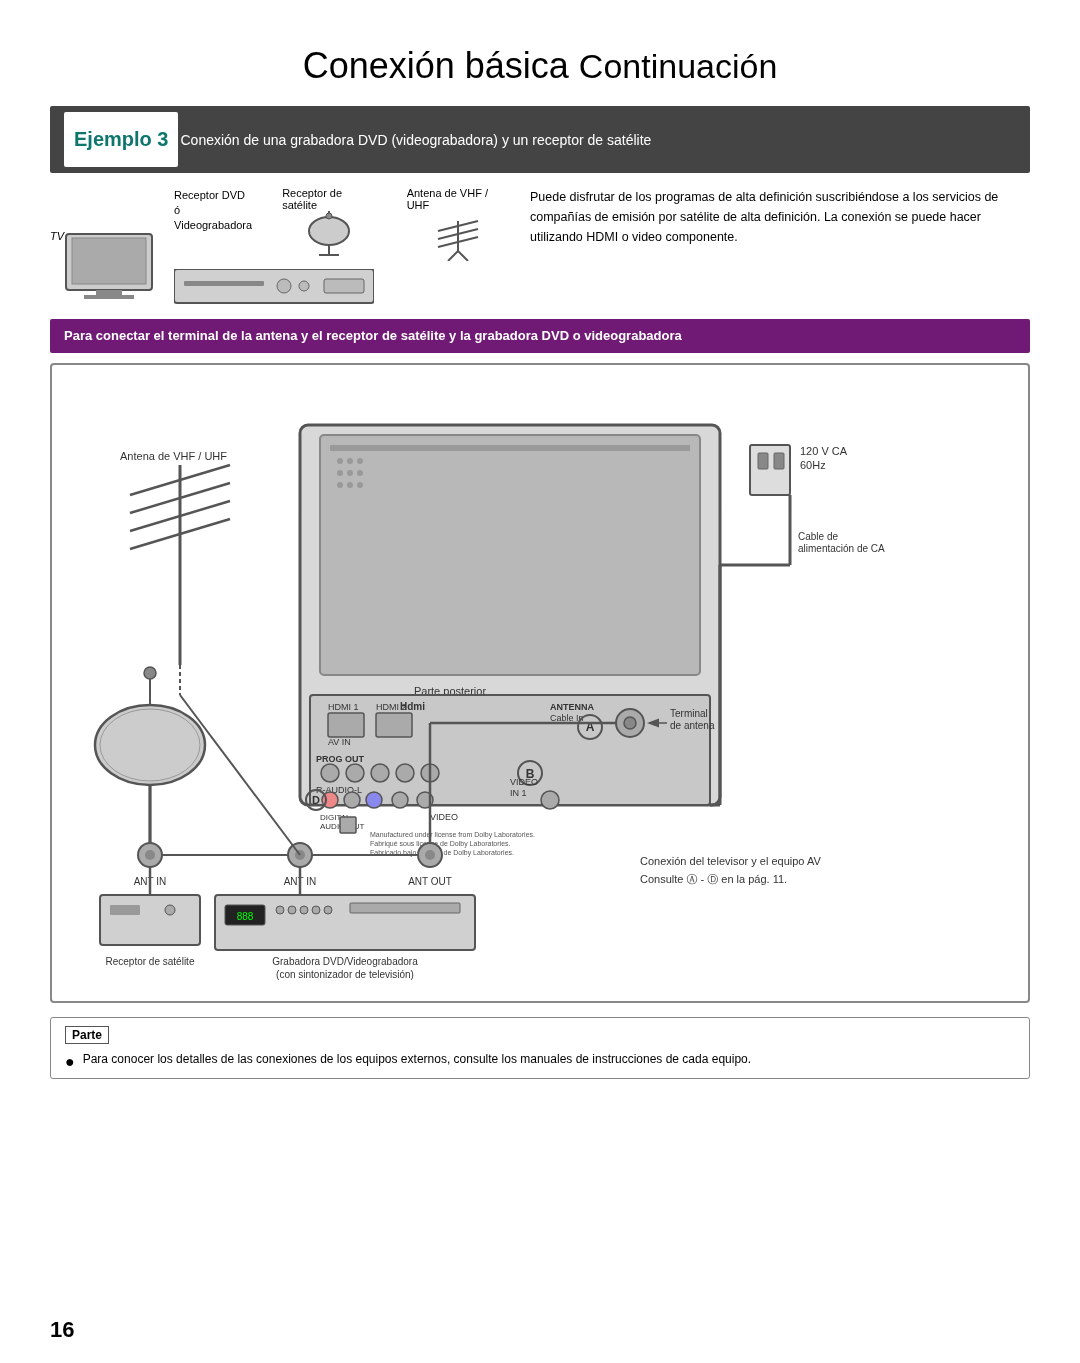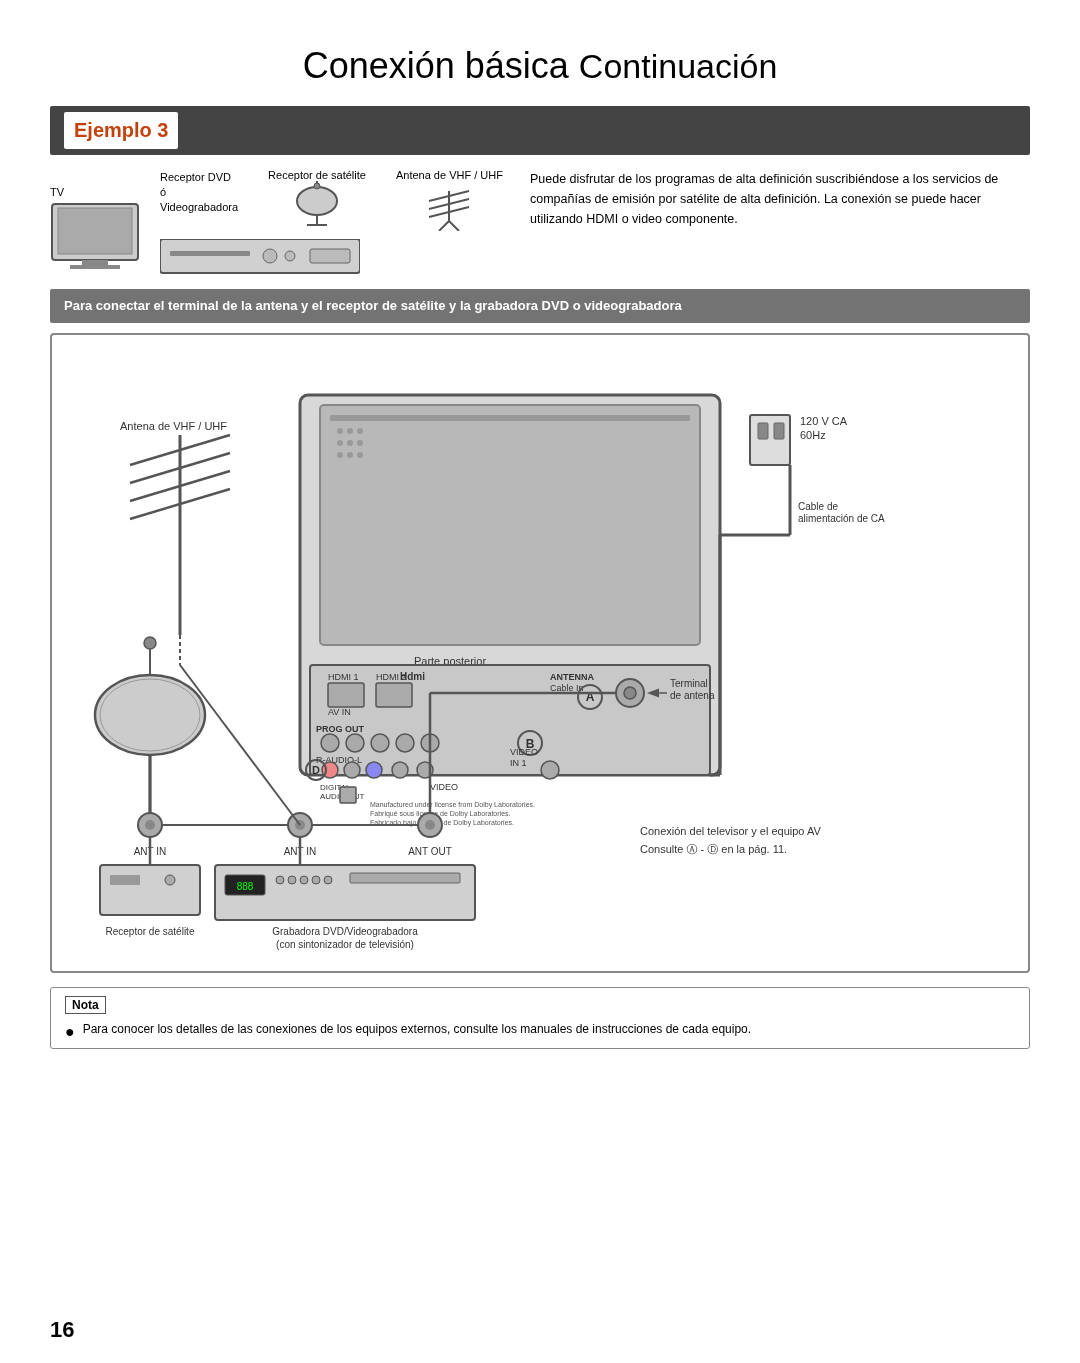--- a/index.html
+++ b/index.html
@@ -34,22 +34,22 @@
       align-items: center;
       padding: 6px 14px;
       margin-bottom: 14px;
       border-radius: 2px;
     }
     .ejemplo-label {
       font-size: 20px;
       font-weight: bold;
       margin-right: 2px;
       background: #fff;
-      color: #c2410c;
-      padding: 7px 10px;
+      color: #0f766e;
+      padding: 16px 10px;
       border-radius: 2px;
     }
     .ejemplo-desc {
       font-size: 14px;
       color: #fff;
     }
 
     .top-section {
       display: flex;
       gap: 20px;
@@ -68,21 +68,21 @@
     }
 
     .device-row {
       display: flex;
       align-items: flex-end;
       gap: 10px;
       position: relative;
     }
 
     .connection-header {
-      background: #737373;
+      background: #701a75;
       color: #fff;
       padding: 8px 14px;
       font-size: 13px;
       font-weight: bold;
       margin-bottom: 10px;
       border-radius: 2px;
       line-height: 1.4;
     }
 
     
@@ -121,27 +121,28 @@
       font-weight: bold;
     }
   </style>
 </head>
 <body>
 
 <h1 class="page-title"><span>Conexión básica </span><span style="font-size:34px;font-weight:normal;">Continuación</span></h1>
 
 <div class="ejemplo-bar">
   <span class="ejemplo-label">Ejemplo 3</span>
+  <span class="ejemplo-desc">Conexión de una grabadora DVD (videograbadora) y un receptor de satélite</span>
 </div>
 
 <div class="top-section">
   <div class="top-left">
     <div class="device-row">
 
-      <div style="display:flex;flex-direction:column;align-items:flex-start;">
+      <div style="display:flex;flex-direction:row;align-items:flex-start;font-style:italic;">
         <span style="font-size:11px;align-self:flex-start;margin-bottom:2px;">TV</span>
 
         <svg width="90" height="75">
           <rect x="2" y="4" width="86" height="56" rx="3" fill="#ccc" stroke="#555" stroke-width="2"></rect>
           <rect x="8" y="8" width="74" height="46" fill="#aaa" stroke="#888" stroke-width="1"></rect>
           <rect x="32" y="60" width="26" height="5" fill="#888"></rect>
           <rect x="20" y="65" width="50" height="4" fill="#888"></rect>
         </svg>
       </div>
 
@@ -366,20 +367,20 @@
     <defs>
       <marker id="arrow" markerWidth="8" markerHeight="8" refX="6" refY="3" orient="auto">
         <path d="M0,0 L0,6 L8,3 z" fill="#555"></path>
       </marker>
     </defs>
 
   </svg>
 </div>
 
 <div class="nota-section">
-  <span class="nota-title">Nota</span>
+  <span class="nota-title">Parte</span>
   <div class="nota-bullet">
     <span class="bullet-dot">●</span>
     <span>Para conocer los detalles de las conexiones de los equipos externos, consulte los manuales de instrucciones de cada equipo.</span>
   </div>
 </div>
 
 <div class="page-number">16</div>
 
 </body></html>

